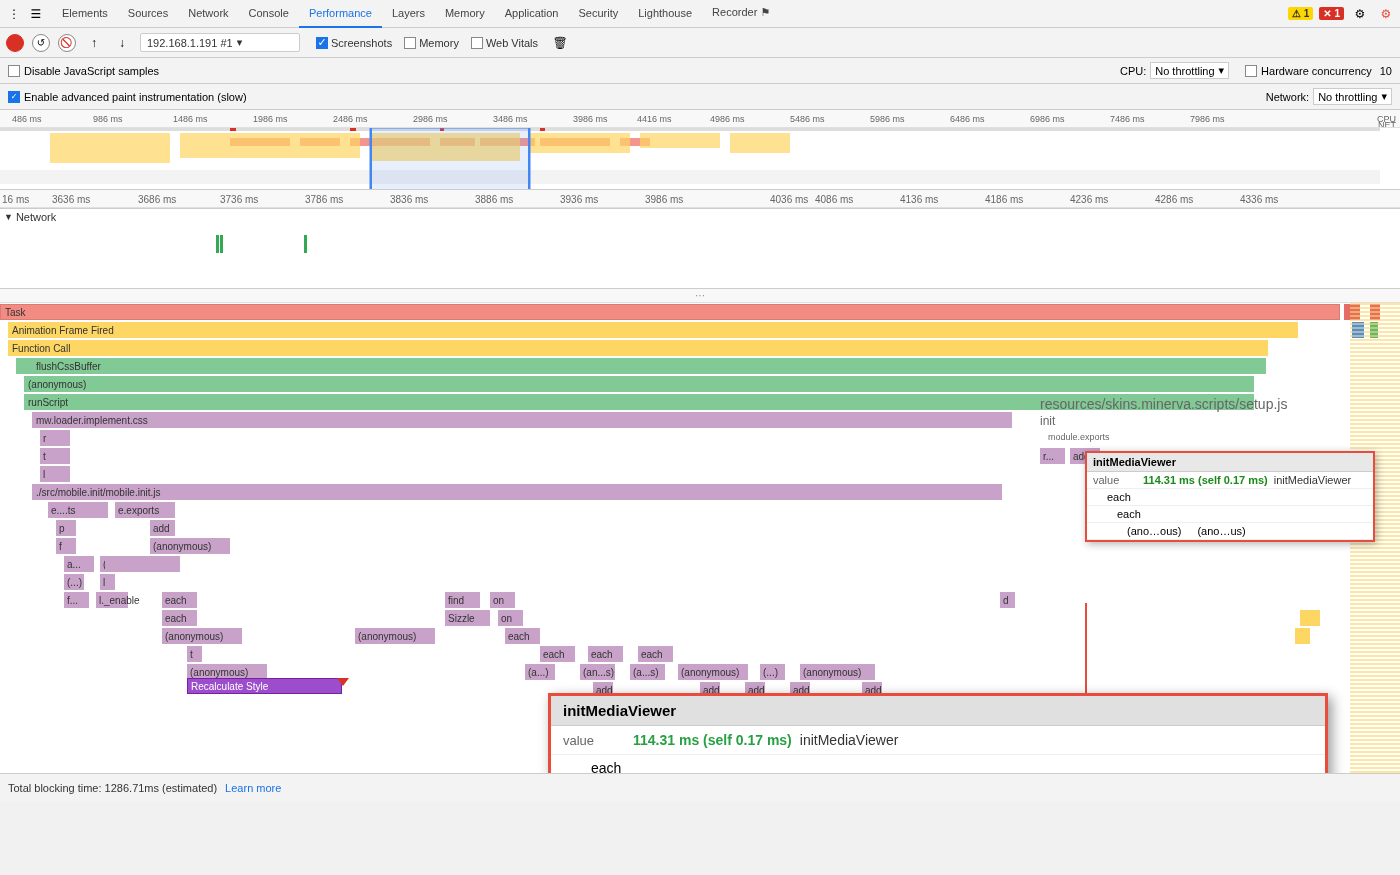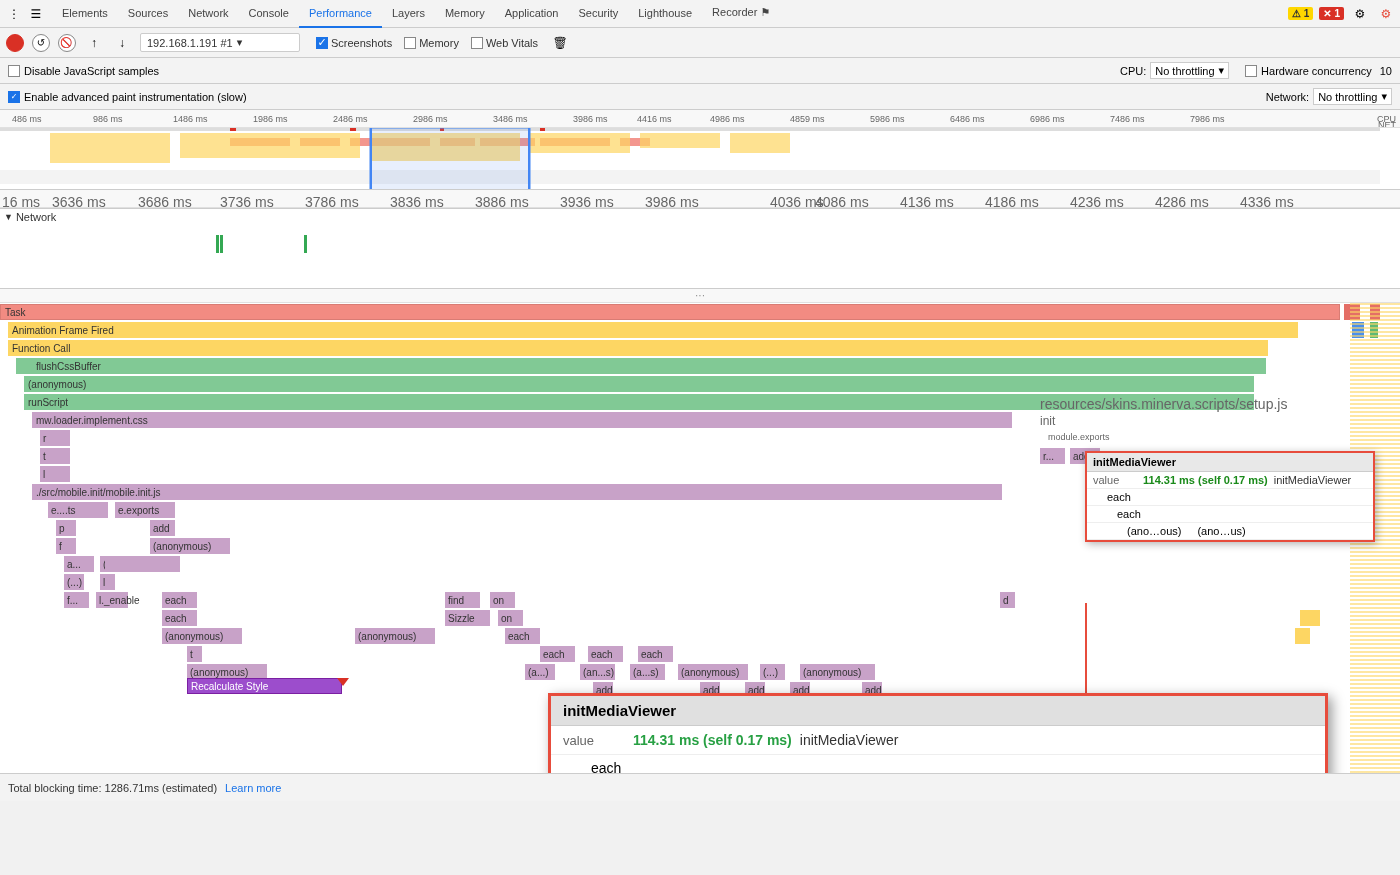--- a/index.html
+++ b/index.html
@@ -51,21 +51,21 @@
     .ruler-mark { position: absolute; top: 4px; font-size: 9px; color: #666; white-space: nowrap; }
     .timeline-content { height: 62px; position: relative; background: white; }
 
     
     .flame-area {
       background: #f8f8f8; border-bottom: 1px solid #ccc; overflow: hidden;
     }
     .flame-ruler {
       display: flex; height: 18px; background: #f8f8f8; border-bottom: 1px solid #e0e0e0; position: relative; overflow: hidden;
     }
-    .flame-mark { position: absolute; top: 4px; font-size: 14px; color: #666; white-space: nowrap; }
+    .flame-mark { position: absolute; top: 4px; font-size: 10px; color: #666; white-space: nowrap; }
 
     
     .network-section { height: 80px; background: white; border-bottom: 1px solid #ccc; position: relative; overflow: hidden; }
     .section-label { font-size: 11px; color: #333; padding: 2px 4px; display: flex; align-items: center; gap: 3px; cursor: pointer; }
     .collapse-arrow { font-size: 9px; }
     
     
     .tooltip-popup {
       position: absolute; background: white; border: 2px solid #e74c3c;
       box-shadow: 2px 2px 8px rgba(0,0,0,0.3); z-index: 100; font-size: 11px;
@@ -201,21 +201,21 @@
     <span class="ruler-mark" style="left:12px;">486 ms</span>
     <span class="ruler-mark" style="left:93px;">986 ms</span>
     <span class="ruler-mark" style="left:173px;">1486 ms</span>
     <span class="ruler-mark" style="left:253px;">1986 ms</span>
     <span class="ruler-mark" style="left:333px;">2486 ms</span>
     <span class="ruler-mark" style="left:413px;">2986 ms</span>
     <span class="ruler-mark" style="left:493px;">3486 ms</span>
     <span class="ruler-mark" style="left:573px;">3986 ms</span>
     <span class="ruler-mark" style="left:637px;">4416 ms</span>
     <span class="ruler-mark" style="left:710px;">4986 ms</span>
-    <span class="ruler-mark" style="left:790px;">4859 ms</span>
+    <span class="ruler-mark" style="left:790px;">5486 ms</span>
     <span class="ruler-mark" style="left:870px;">5986 ms</span>
     <span class="ruler-mark" style="left:950px;">6486 ms</span>
     <span class="ruler-mark" style="left:1030px;">6986 ms</span>
     <span class="ruler-mark" style="left:1110px;">7486 ms</span>
     <span class="ruler-mark" style="left:1190px;">7986 ms</span>
     <span style="position:absolute;right:4px;top:4px;font-size:9px;color:#666;">CPU</span>
     <span style="position:absolute;right:4px;top:10px;font-size:9px;color:#666;">NET</span>
   </div>
 
   <div class="timeline-content" style="position:relative;">

